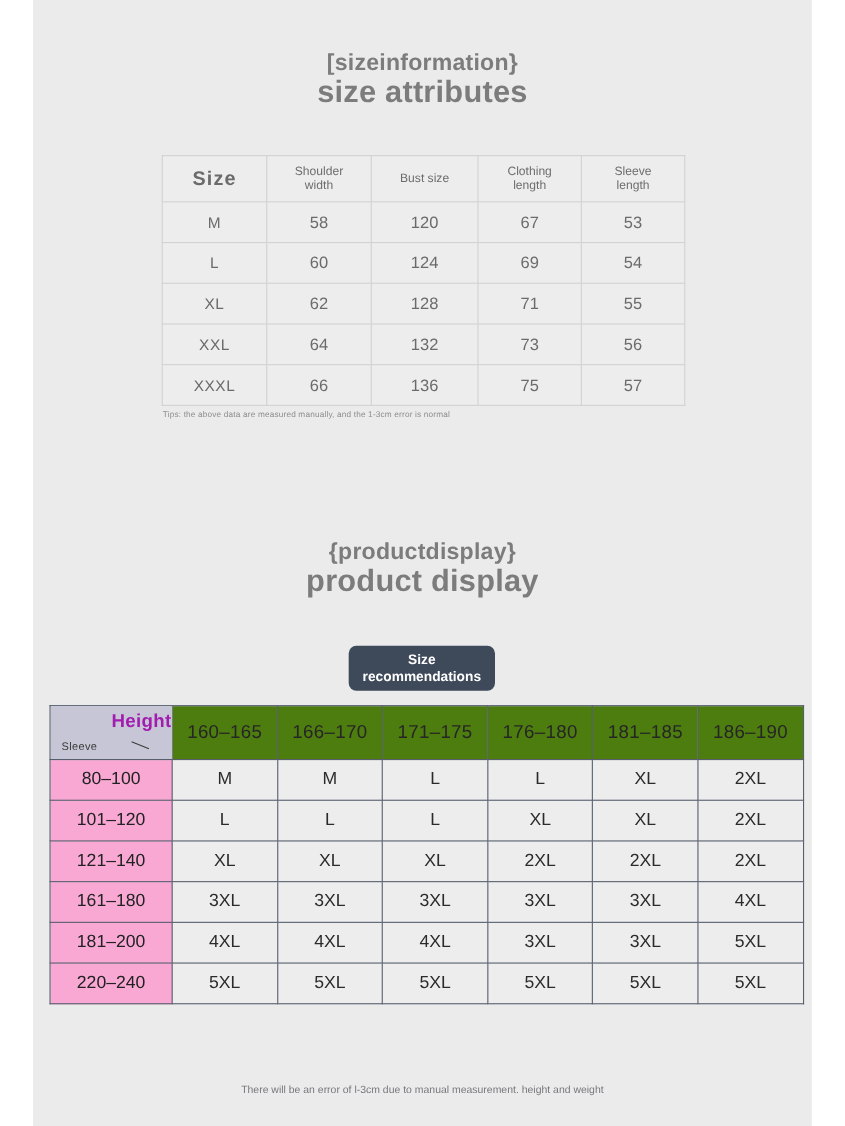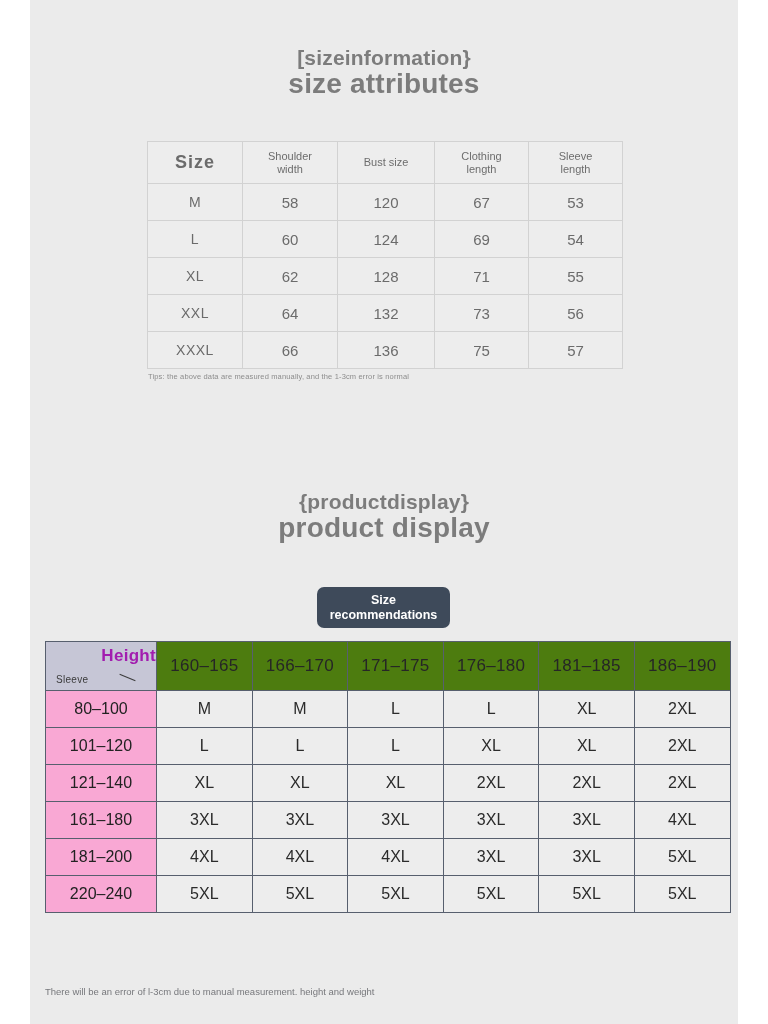--- a/index.html
+++ b/index.html
@@ -194,21 +194,21 @@
     color: #222222;
   }
   .rc0 { width: 110px; }
   .rc  { width: 94.6px; }
 
   #note2 {
     position: absolute;
     left: 45px;
     top: 985px;
     width: 678px;
-    text-align: left;
+    text-align: center;
     font-size: 9.5px;
     line-height: 13px;
     color: #77787c;
   }
 </style>
 </head>
 <body>
 
 <div id="page">
   <div class="panel"></div>

